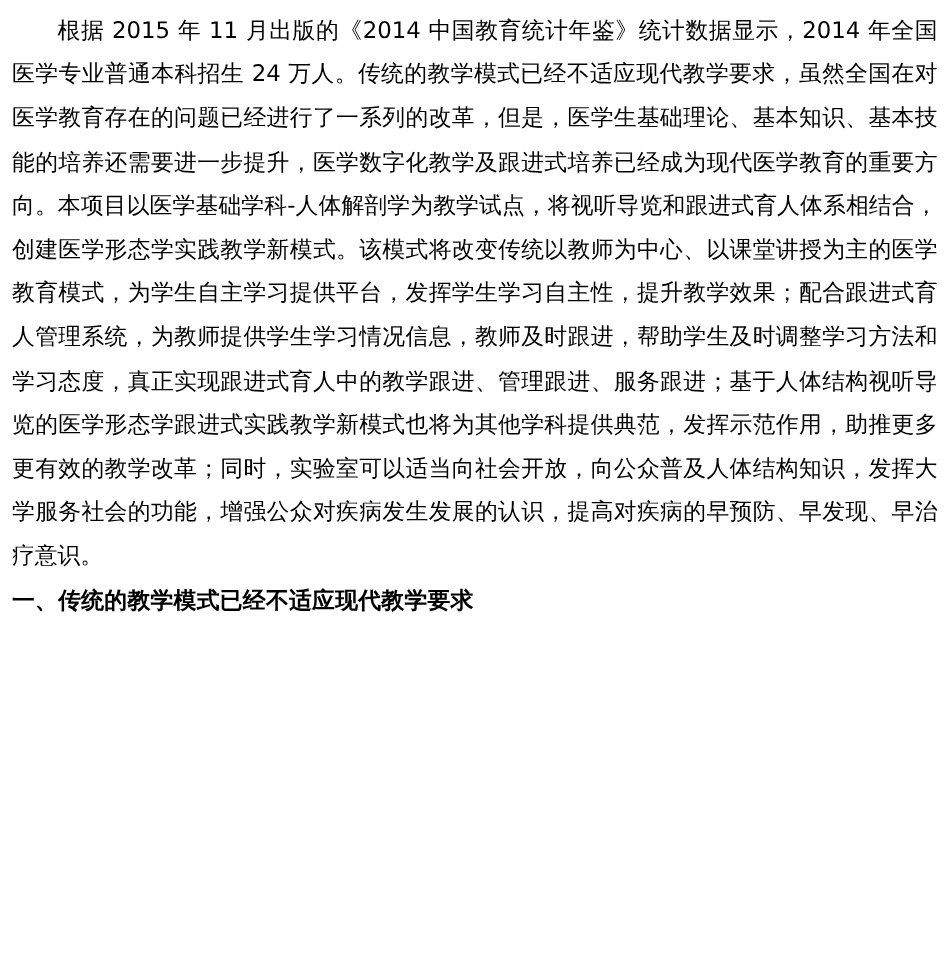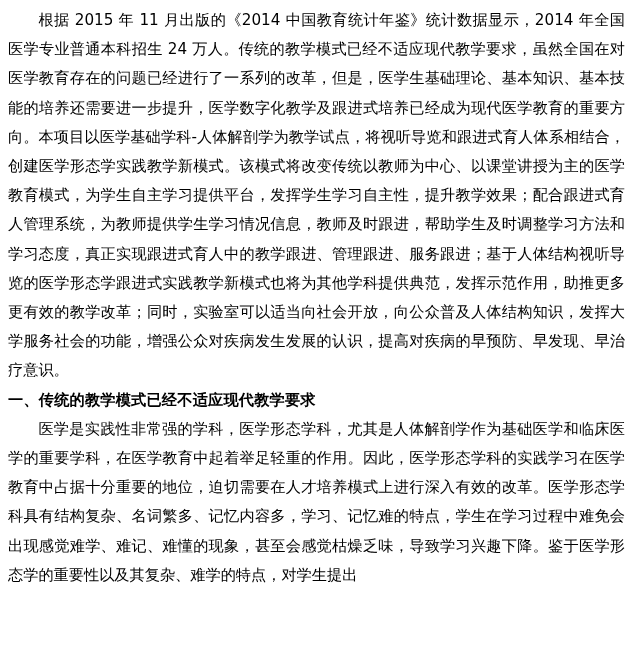--- a/index.html
+++ b/index.html
@@ -39,14 +39,13 @@
     text-indent: 0;
     letter-spacing: 0.2px;
   }
 </style>
 </head>
 <body>
 
 <div class="page">
   <p class="para">根据 2015 年 11 月出版的《2014 中国教育统计年鉴》统计数据显示，2014 年全国医学专业普通本科招生 24 万人。传统的教学模式已经不适应现代教学要求，虽然全国在对医学教育存在的问题已经进行了一系列的改革，但是，医学生基础理论、基本知识、基本技能的培养还需要进一步提升，医学数字化教学及跟进式培养已经成为现代医学教育的重要方向。本项目以医学基础学科-人体解剖学为教学试点，将视听导览和跟进式育人体系相结合，创建医学形态学实践教学新模式。该模式将改变传统以教师为中心、以课堂讲授为主的医学教育模式，为学生自主学习提供平台，发挥学生学习自主性，提升教学效果；配合跟进式育人管理系统，为教师提供学生学习情况信息，教师及时跟进，帮助学生及时调整学习方法和学习态度，真正实现跟进式育人中的教学跟进、管理跟进、服务跟进；基于人体结构视听导览的医学形态学跟进式实践教学新模式也将为其他学科提供典范，发挥示范作用，助推更多更有效的教学改革；同时，实验室可以适当向社会开放，向公众普及人体结构知识，发挥大学服务社会的功能，增强公众对疾病发生发展的认识，提高对疾病的早预防、早发现、早治疗意识。</p>
   <p class="heading">一、传统的教学模式已经不适应现代教学要求</p>
-  <p class="para">医学是实践性非常强的学科，医学形态学科，尤其是人体解剖学作为基础医学和临床医学的重要学科，在医学教育中起着举足轻重的作用。因此，医学形态学科的实践学习在医学教育中占据十分重要的地位，迫切需要在人才培养模式上进行深入有效的改革。医学形态学科具有结构复杂、名词繁多、记忆内容多，学习、记忆难的特点，学生在学习过程中难免会出现感觉难学、难记、难懂的现象，甚至会感觉枯燥乏味，导致学习兴趣下降。鉴于医学形态学的重要性以及其复杂、难学的特点，对学生提出</p>
 </div>
 
 </body></html>

